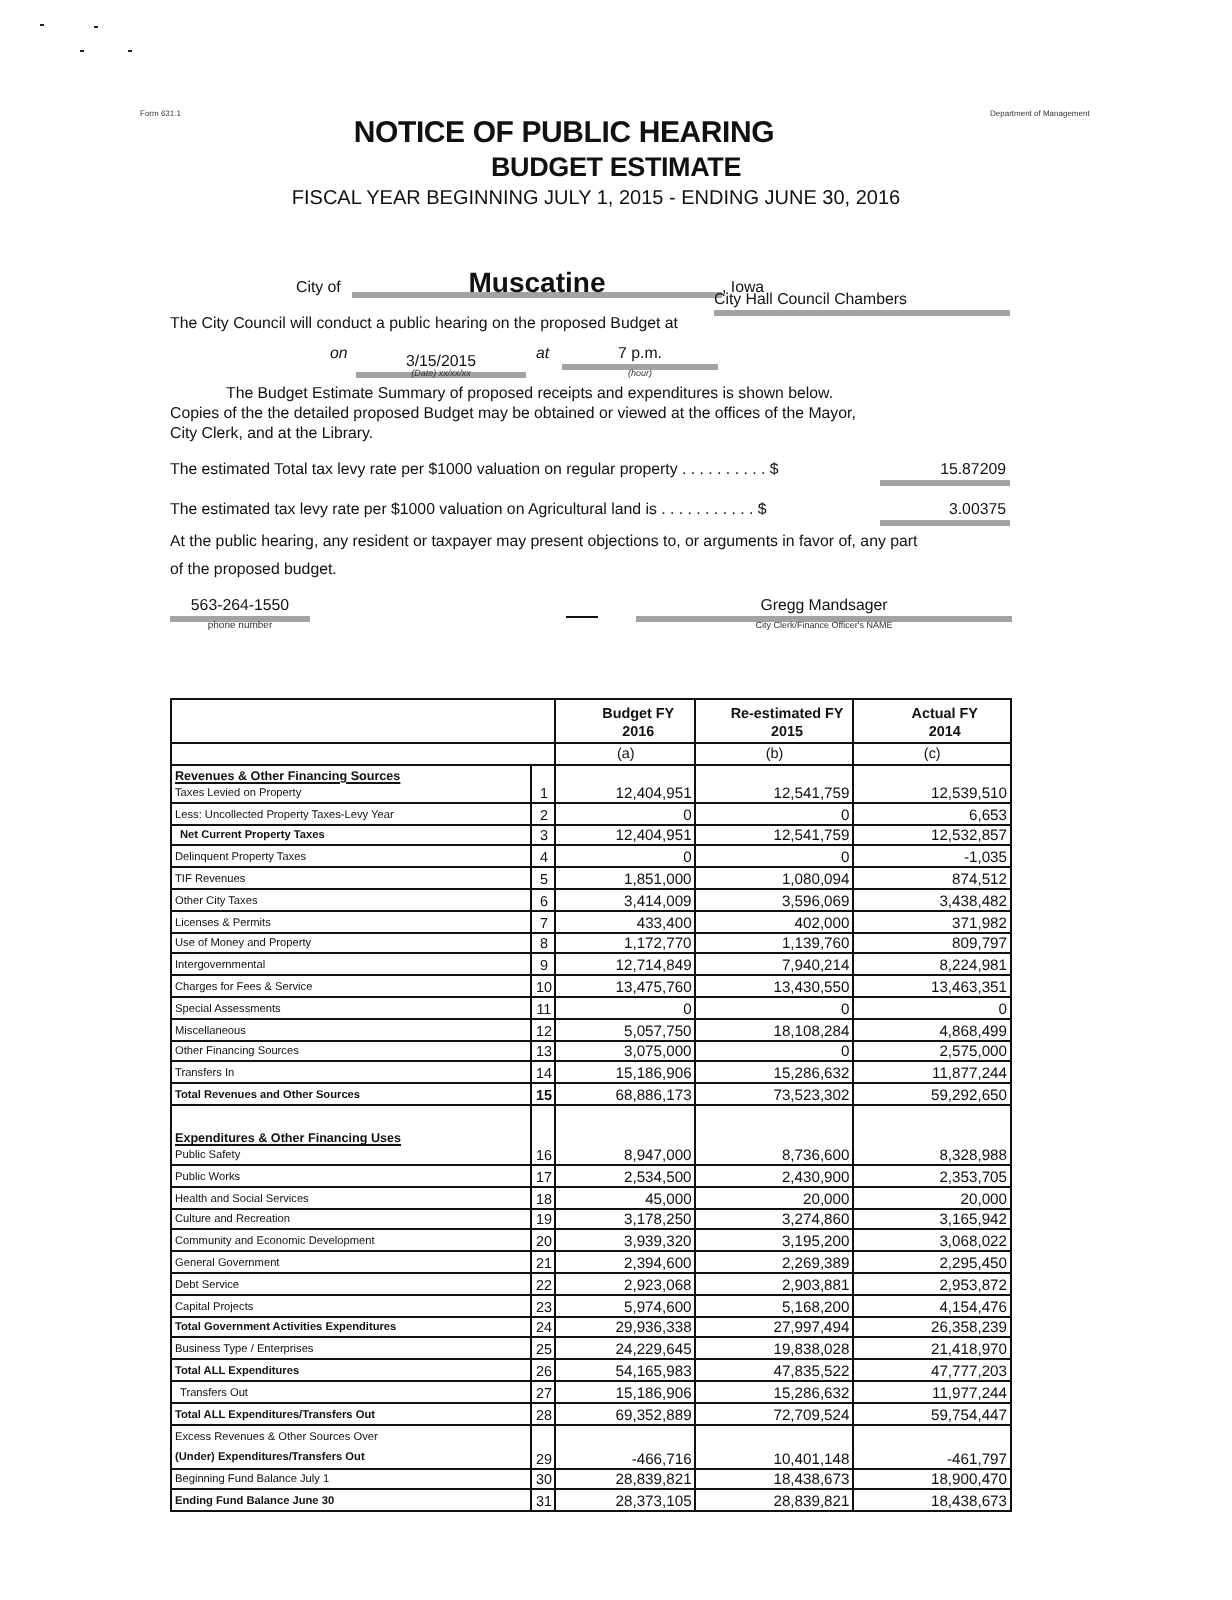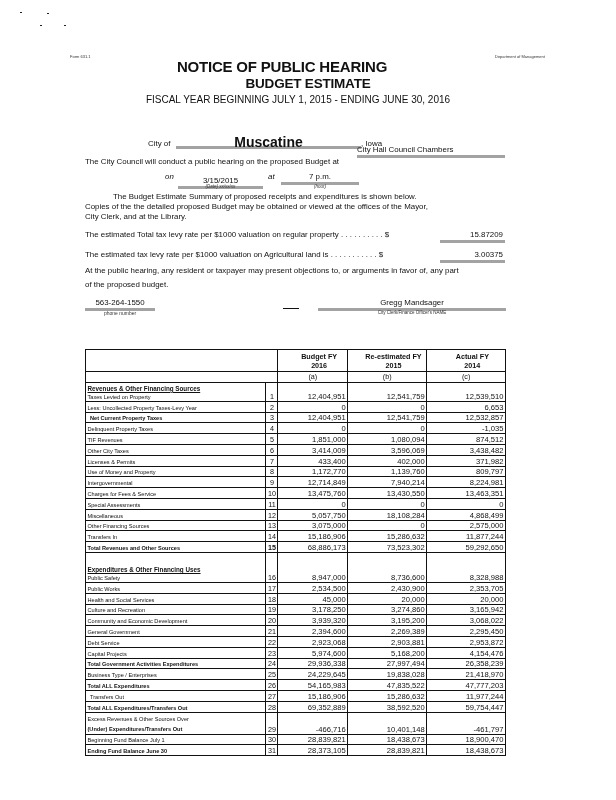--- a/index.html
+++ b/index.html
@@ -280,21 +280,21 @@
         <td class="desc ind">Transfers Out</td>
         <td class="ln">27</td>
         <td class="num">15,186,906</td>
         <td class="num">15,286,632</td>
         <td class="num">11,977,244</td>
       </tr>
     <tr>
         <td class="desc bold">Total ALL Expenditures/Transfers Out</td>
         <td class="ln">28</td>
         <td class="num">69,352,889</td>
-        <td class="num">38,592,520</td>
+        <td class="num">72,709,524</td>
         <td class="num">59,754,447</td>
       </tr>
     <tr>
       <td class="desc" style="height:22px;line-height:10px;"><span style="display:block;">Excess Revenues &amp; Other Sources Over</span><span class="bold">(Under) Expenditures/Transfers Out</span></td>
       <td class="ln">29</td>
       <td class="num">-466,716</td>
       <td class="num">10,401,148</td>
       <td class="num">-461,797</td>
     </tr>
     <tr>

